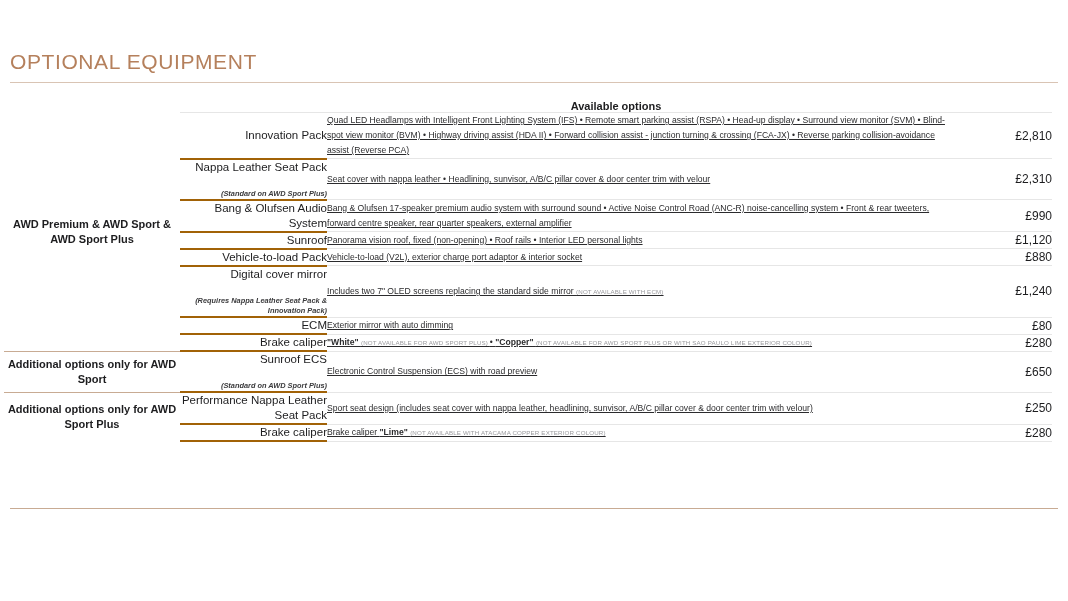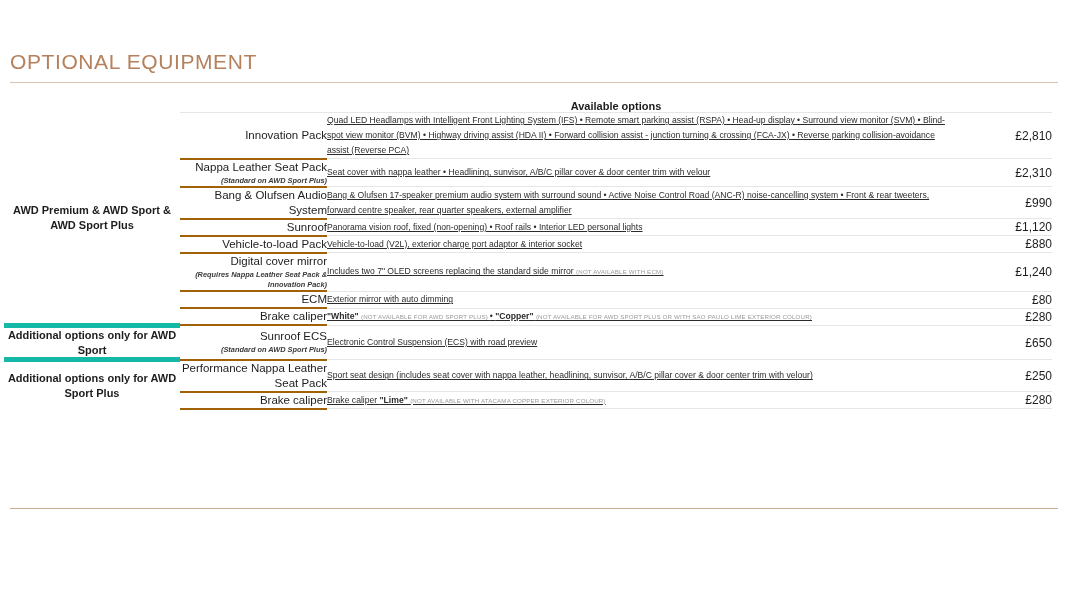--- a/index.html
+++ b/index.html
@@ -77,42 +77,42 @@
 
   
   .group-cell {
     text-align: center;
     font-size: 11px;
     font-weight: 700;
     line-height: 1.35;
     color: #1d1d1f;
     padding: 0 8px;
   }
-  .group-sep-top { border-top: 5px solid #14b8a6; }
+  .group-sep-top { border-top: 1px solid #14b8a6; }
   .group-sep-bottom { border-bottom: 1px solid #c8ab93; }
 
   
   .name-cell {
     text-align: right;
     padding: 11px 14px 11px 6px;
     border-bottom: 2px solid #a16207;
   }
   .opt-name {
     font-size: 11.5px;
     font-weight: 400;
     color: #1d1d1f;
     line-height: 1.3;
   }
   .opt-sub {
     font-size: 7.4px;
     font-style: italic;
     font-weight: 700;
     color: #3a3a3c;
     line-height: 1.4;
-    margin-top: 1px;
+    margin-top: 14px;
   }
 
   
   .desc-cell {
     padding: 11px 14px 11px 4px;
     border-bottom: 1px solid #e6e6e6;
   }
   .opt-desc {
     font-size: 8.6px;
     line-height: 1.75;

